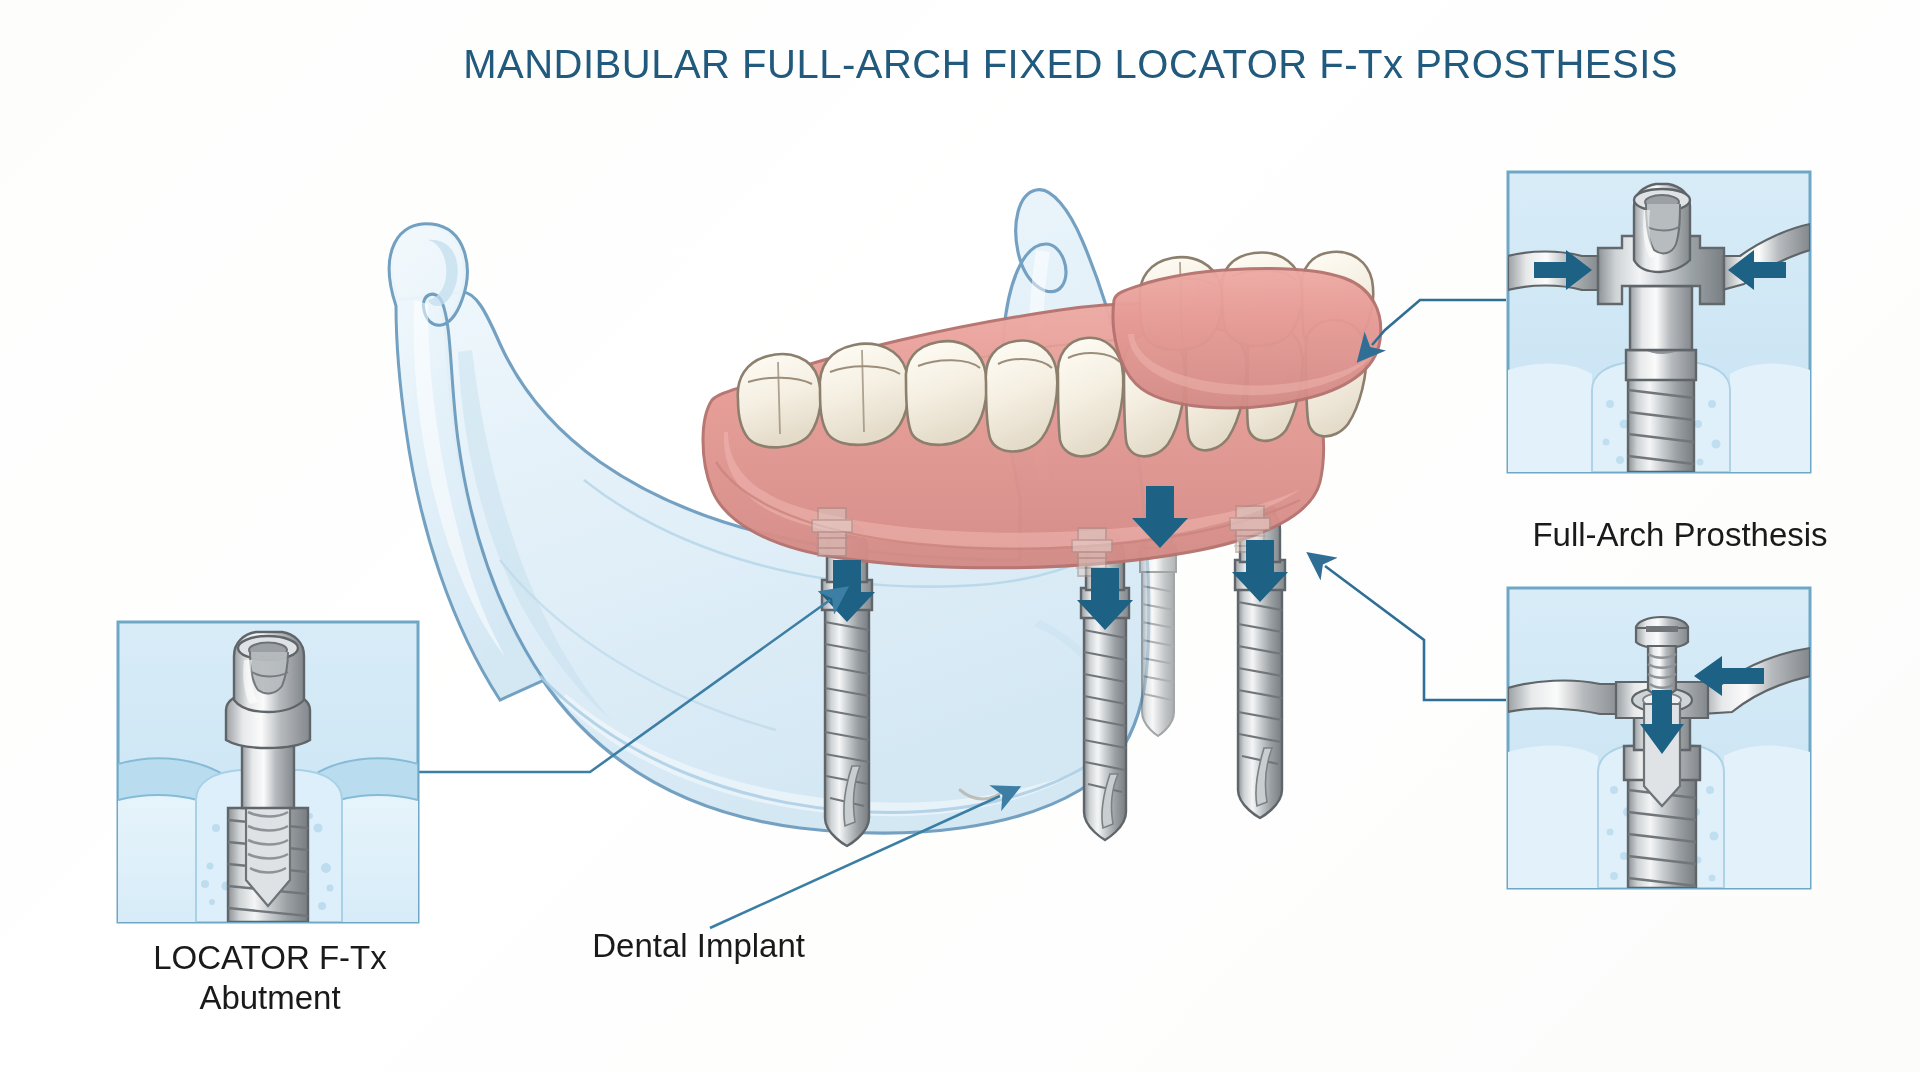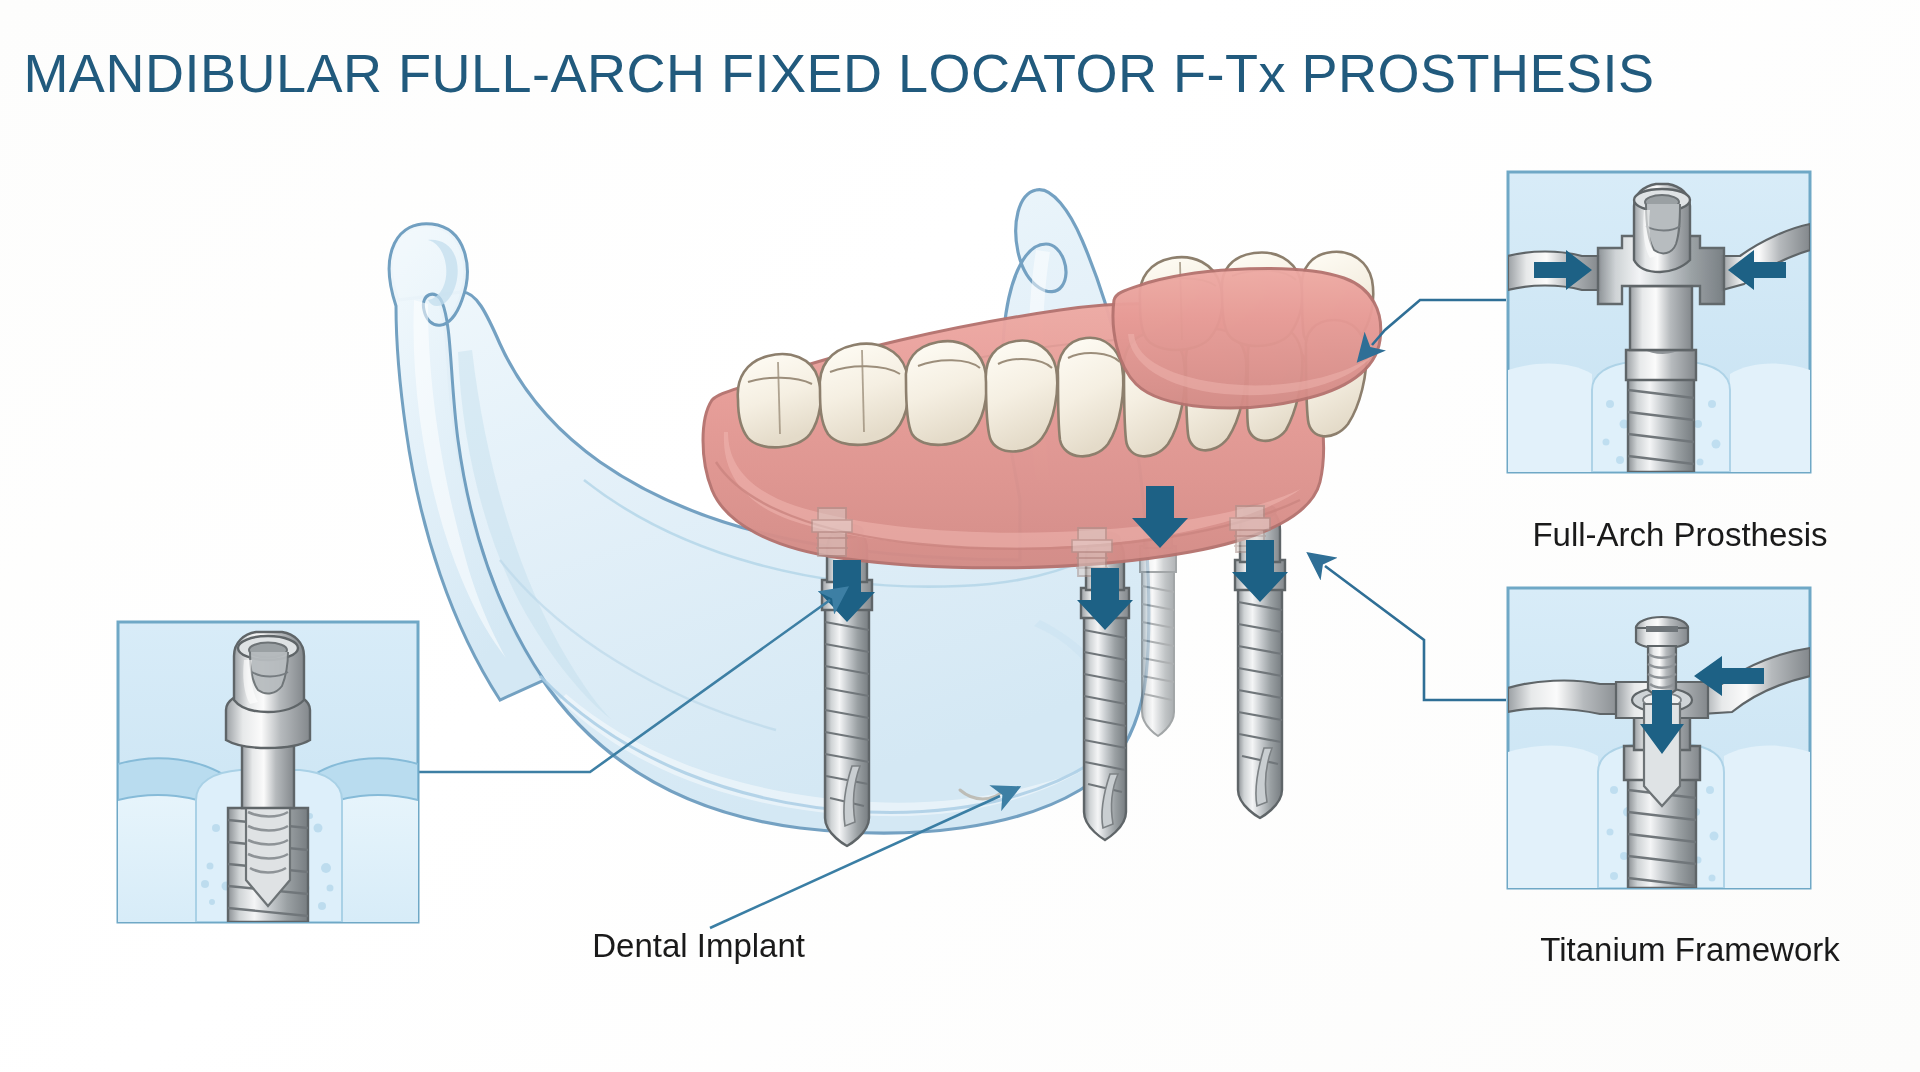--- a/index.html
+++ b/index.html
@@ -26,22 +26,22 @@
     position: absolute;
     left: 0; top: 0;
     width: 1920px;
     height: 1072px;
   }
   .page-title {
     position: absolute;
     left: 0;
     top: 42px;
     width: 1678px;
-    text-align: center;
-    font-size: 54px;
+    text-align: right;
+    font-size: 40px;
     font-weight: 400;
     letter-spacing: 0.5px;
     color: #215a7d;
     font-family: "Liberation Sans", sans-serif;
     white-space: nowrap;
   }
   .caption {
     position: absolute;
     font-size: 33px;
     color: #1a1a1a;
@@ -583,17 +583,18 @@
           </g>
         </g>
 
         <path fill="#1d6185" d="M 1652 690 L 1672 690 L 1672 724 L 1684 724 L 1662 754 L 1640 724 L 1652 724 Z"></path>
       </g>
 
       <path fill="#1d6185" d="M 1764 668 L 1722 668 L 1722 656 L 1694 676 L 1722 696 L 1722 684 L 1764 684 Z"></path>
     </g>
   </svg>
 
+  <div class="caption" id="caption-locator">LOCATOR F-Tx
+Abutment</div>
   <div class="caption" id="caption-implant">Dental Implant</div>
   <div class="caption" id="caption-prosthesis">Full-Arch Prosthesis</div>
-  <div class="caption" id="caption-framework">Titanium Framework</div>
 
 </div>
 
 </body></html>

